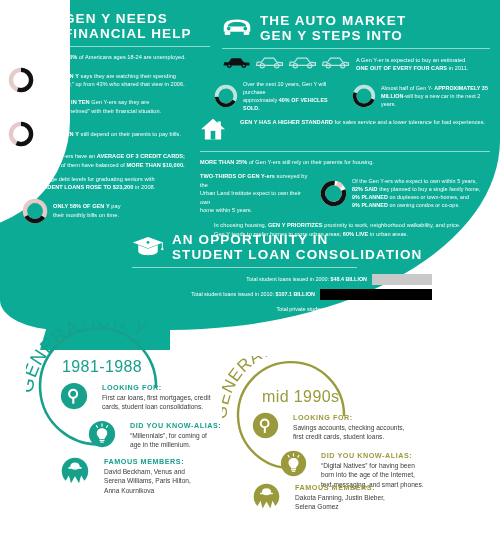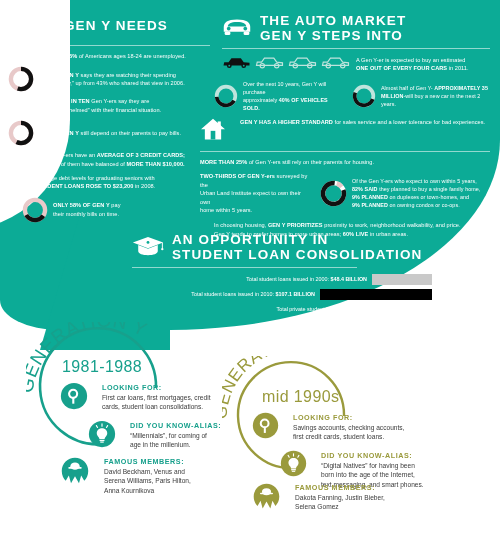--- a/index.html
+++ b/index.html
@@ -94,20 +94,21 @@
               <rect x="6.2" y="20.4" width="13.6" height="1.6"></rect>
               <path d="M4.6 6.4 L0.9 13.6 L8.3 13.6 Z"></path>
               <path d="M21.4 6.4 L17.7 13.6 L25.1 13.6 Z"></path>
               <rect x="0.6" y="13.4" width="7.9" height="1.1"></rect>
               <rect x="17.5" y="13.4" width="7.9" height="1.1"></rect>
             </g>
           </svg>
         </span>
         <div>
           <div class="sec-title">GEN Y NEEDS</div>
+          <div class="sec-title">FINANCIAL HELP</div>
         </div>
       </div>
       <div class="rule"></div>
 
       <div class="t" style="margin-bottom:6px;">
         <b>MORE THAN 16%</b><span> of Americans ages 18-24 are unemployed.</span>
       </div>
 
       <div class="row" style="margin-left:-22px;margin-bottom:5px;">
         <span class="donut">

